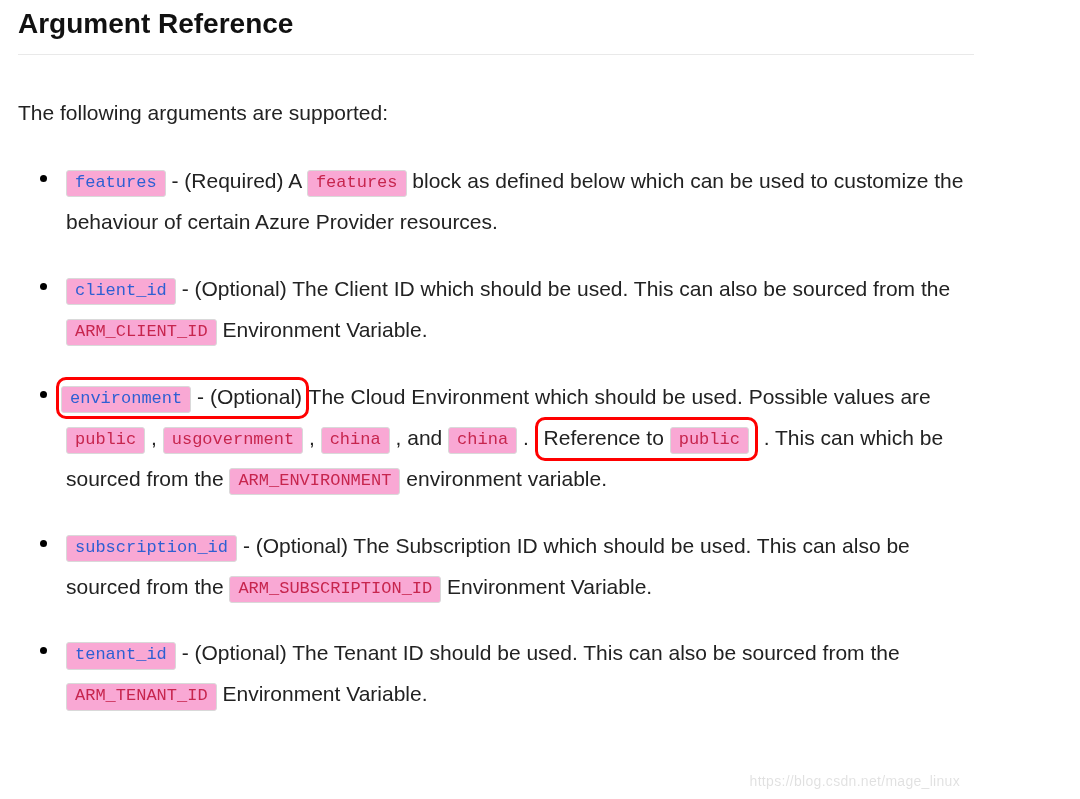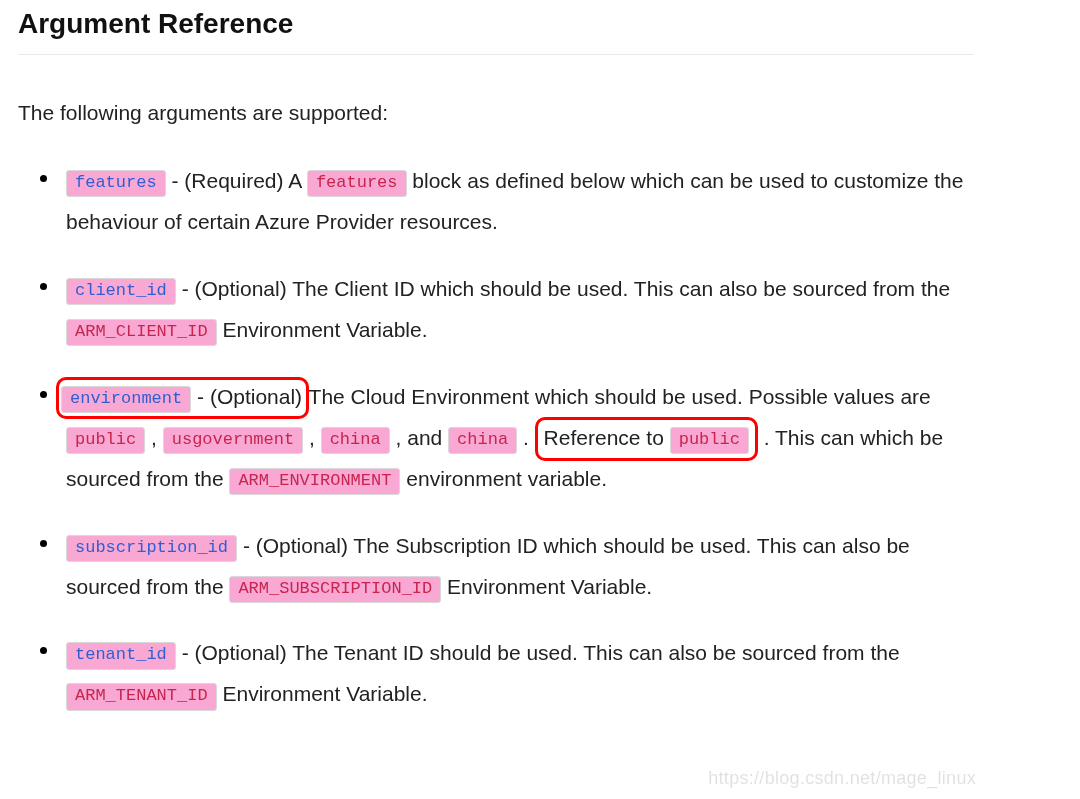--- a/index.html
+++ b/index.html
@@ -82,23 +82,23 @@
   .hl-a { 
     padding-right: 4px;
   }
   .hl-b { 
     padding: 3px 6px 4px 6px;
     margin: -4px 0;
   }
 
   .watermark {
     position: absolute;
-    right: 16px;
+    right: 32px;
     bottom: 10px;
-    font-size: 18px;
+    font-size: 14px;
     color: rgba(0,0,0,0.12);
     letter-spacing: 0.3px;
     pointer-events: none;
   }
 </style>
 </head>
 <body>
 
 <div class="page">
 

